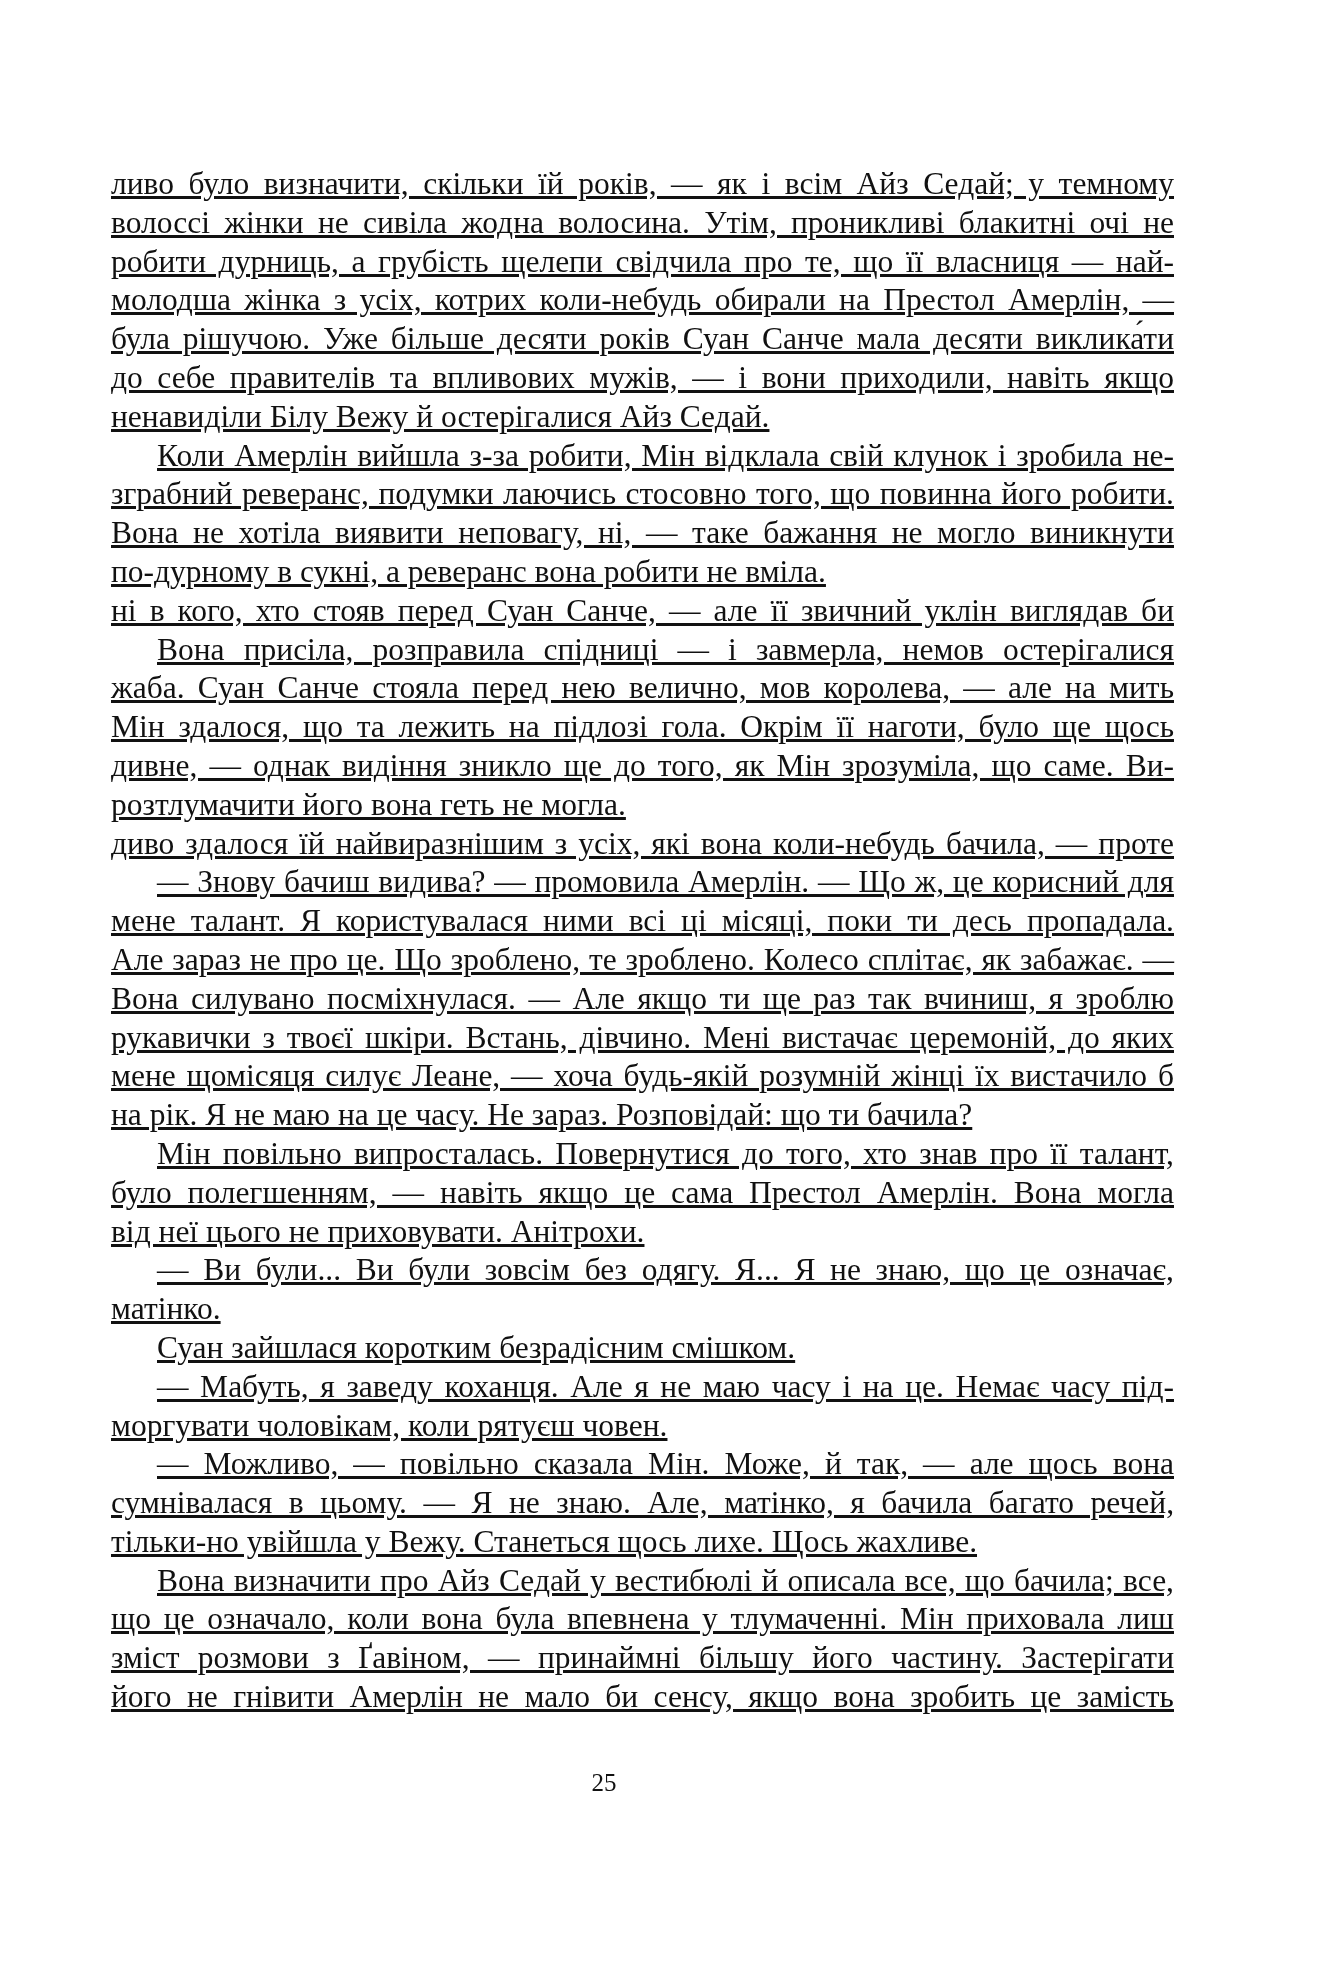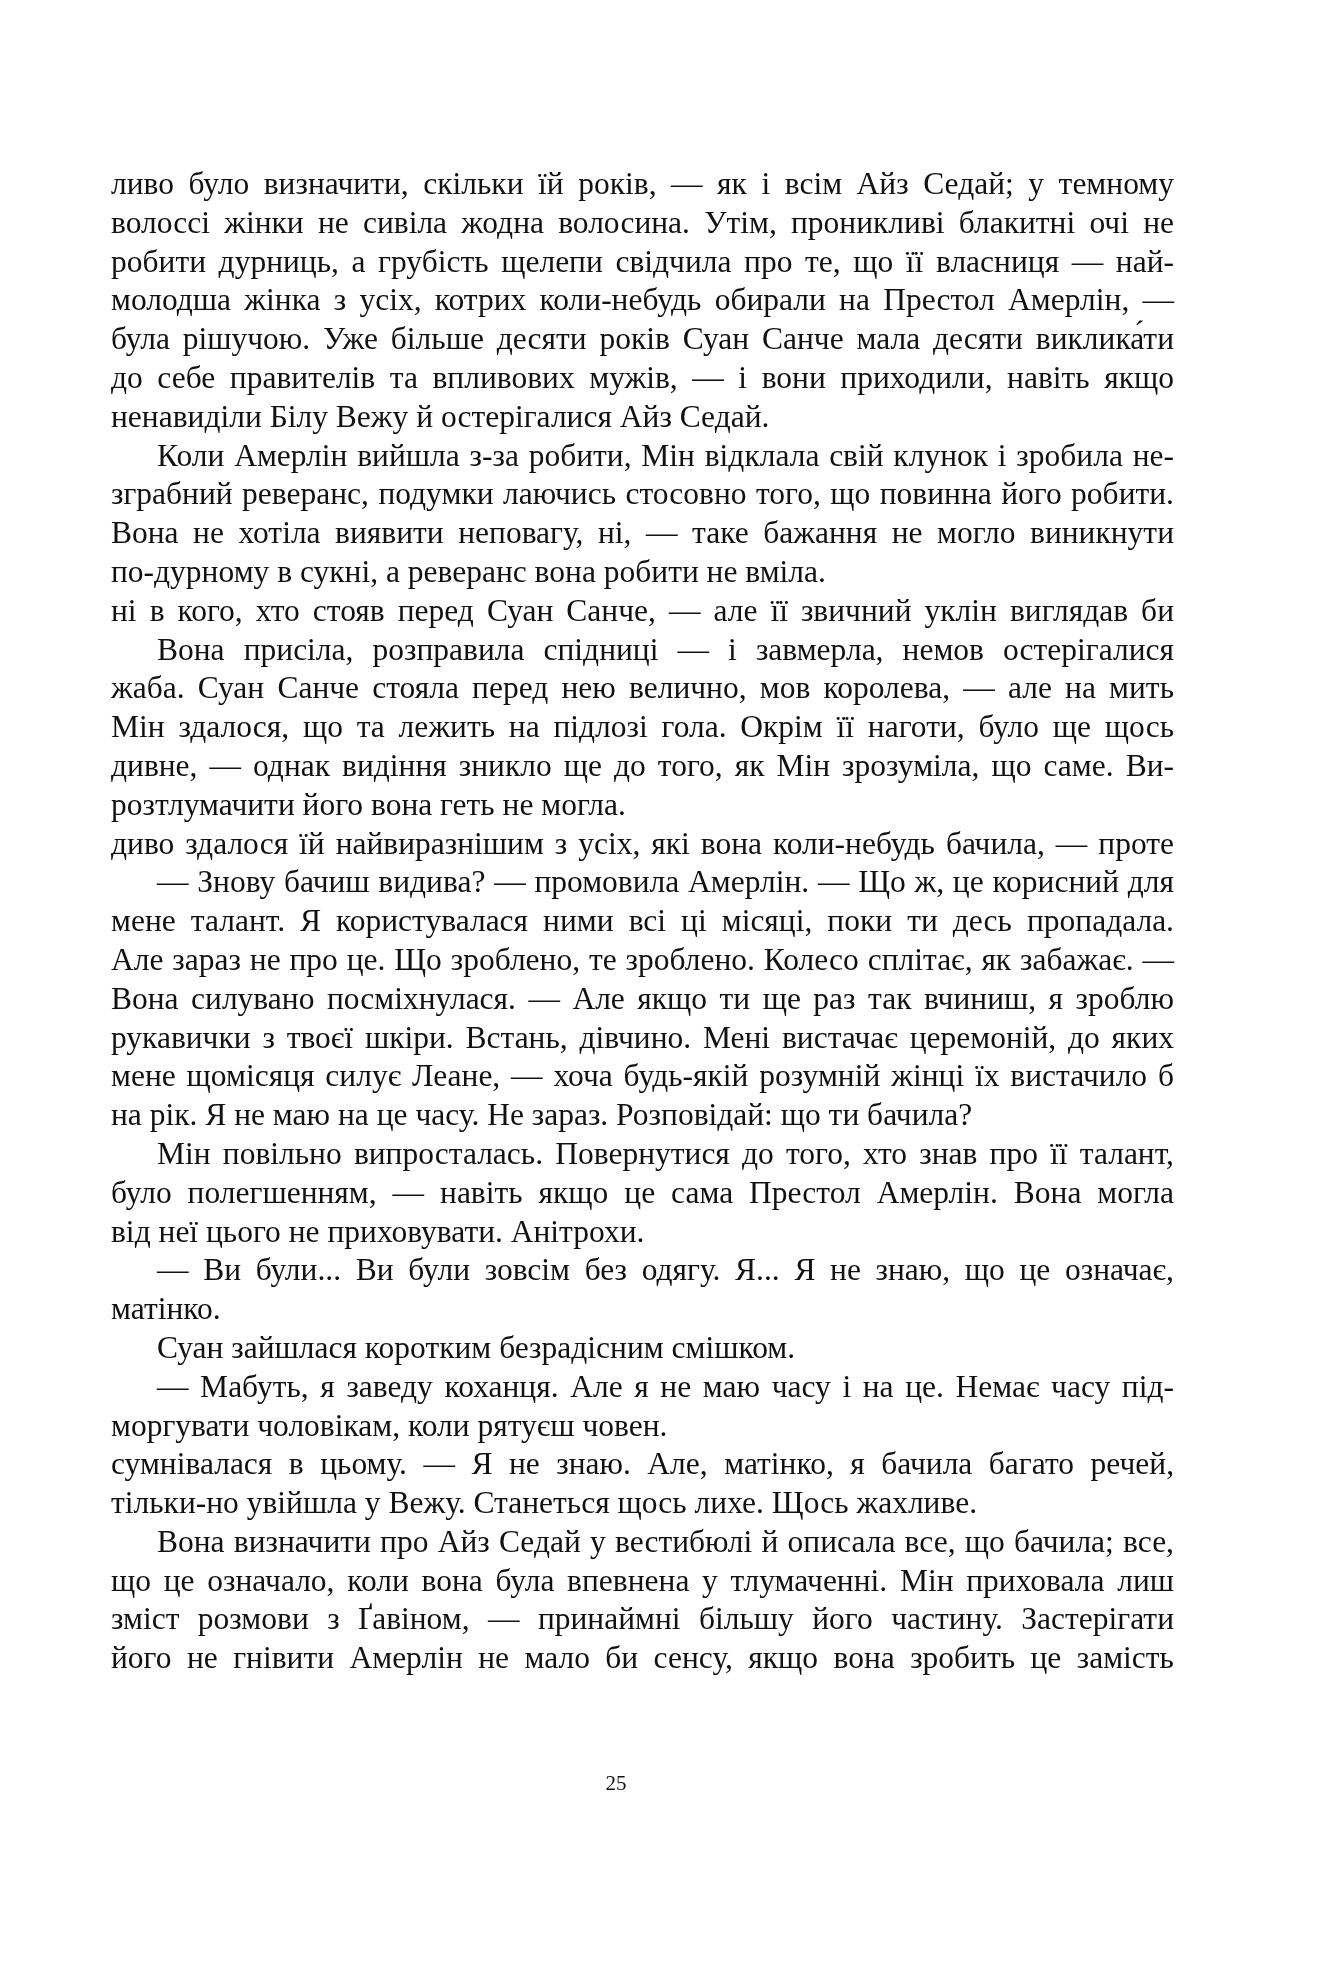--- a/index.html
+++ b/index.html
@@ -31,34 +31,35 @@
     .line {
       display: block;
       height: 38.8px;
       line-height: 38.8px;
       font-size: 31.5px;
       white-space: nowrap;
       text-align: justify;
       text-align-last: justify;
       letter-spacing: 0;
       overflow: visible;
+      text-decoration: underline;
     }
     .line.indent {
       padding-left: 46px;
     }
     .line.last {
       text-align-last: left;
     }
     .page-number {
       position: absolute;
-      left: 12px;
+      left: 0;
       width: 1208px;
       top: 1765px;
       text-align: center;
-      font-size: 21px;
+      font-size: 25px;
       line-height: 36px;
       color: #111111;
     }
   </style>
 </head>
 <body>
 
 <div class="page">
   <div class="text-block" id="text-block">
       <div class="paragraph">
@@ -104,20 +105,21 @@
         <span class="line last">матінко.</span>
       </div>
       <div class="paragraph">
         <span class="line indent last">Суан зайшлася коротким безрадісним смішком.</span>
       </div>
       <div class="paragraph">
         <span class="line indent">— Мабуть, я заведу коханця. Але я не маю часу і на це. Немає часу під-</span>
         <span class="line last">моргувати чоловікам, коли рятуєш човен.</span>
       </div>
       <div class="paragraph">
+        <span class="line indent">— Можливо, — повільно сказала Мін. Може, й так, — але щось вона</span>
         <span class="line">сумнівалася в цьому. — Я не знаю. Але, матінко, я бачила багато речей,</span>
         <span class="line last">тільки-но увійшла у Вежу. Станеться щось лихе. Щось жахливе.</span>
       </div>
       <div class="paragraph">
         <span class="line indent">Вона визначити про Айз Седай у вестибюлі й описала все, що бачила; все,</span>
         <span class="line">що це означало, коли вона була впевнена у тлумаченні. Мін приховала лиш</span>
         <span class="line">зміст розмови з Ґавіном, — принаймні більшу його частину. Застерігати</span>
         <span class="line">його не гнівити Амерлін не мало би сенсу, якщо вона зробить це замість</span>
       </div>
     </div>

